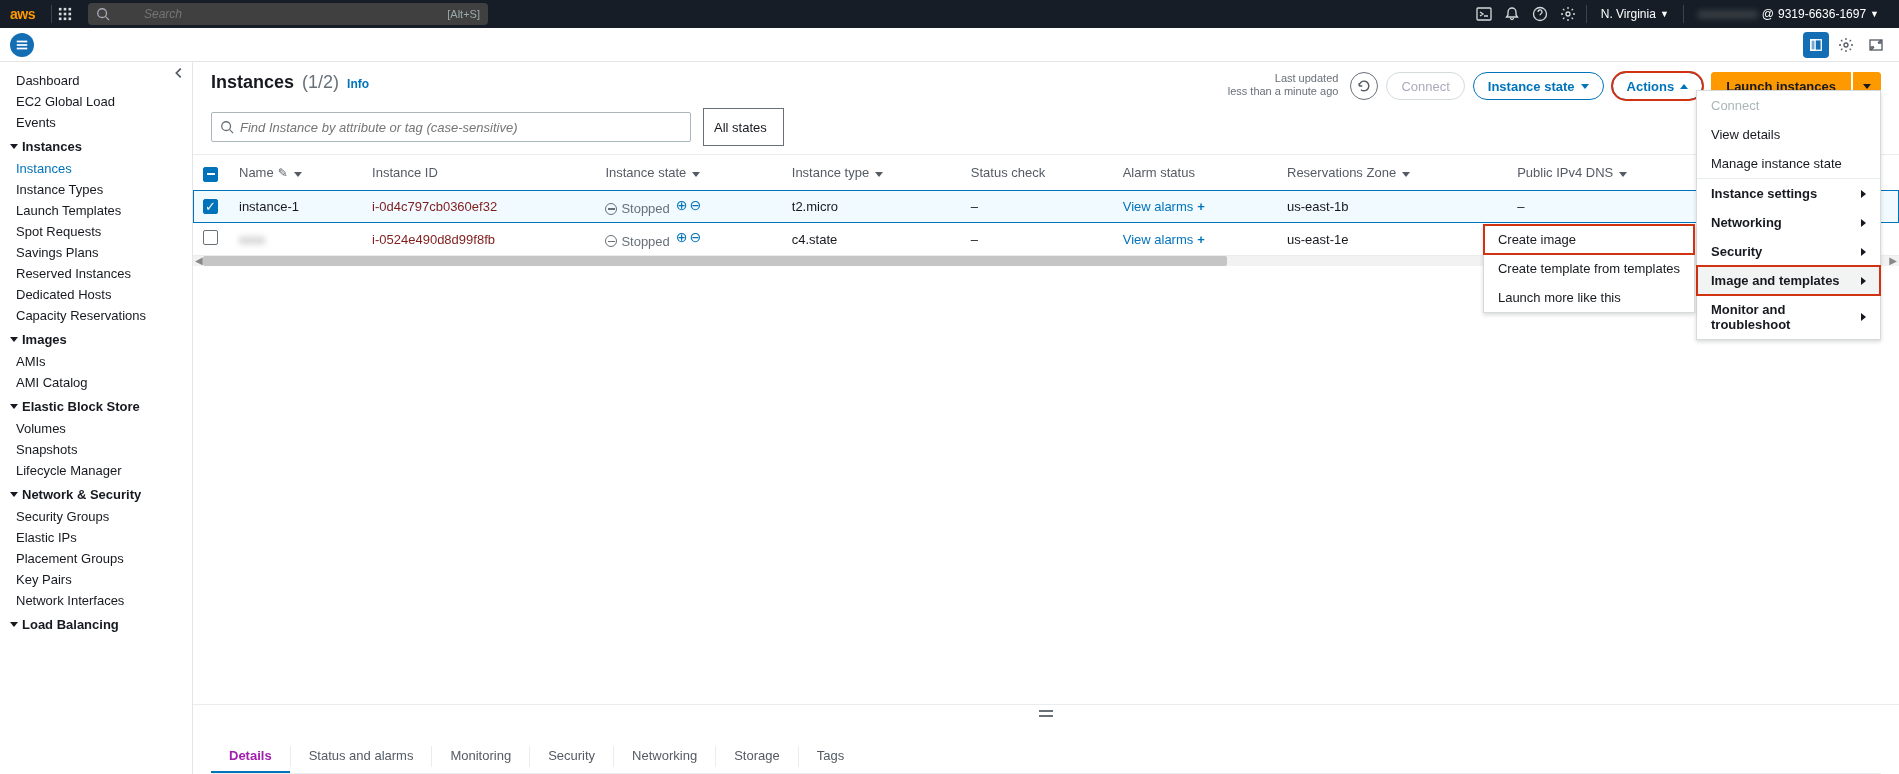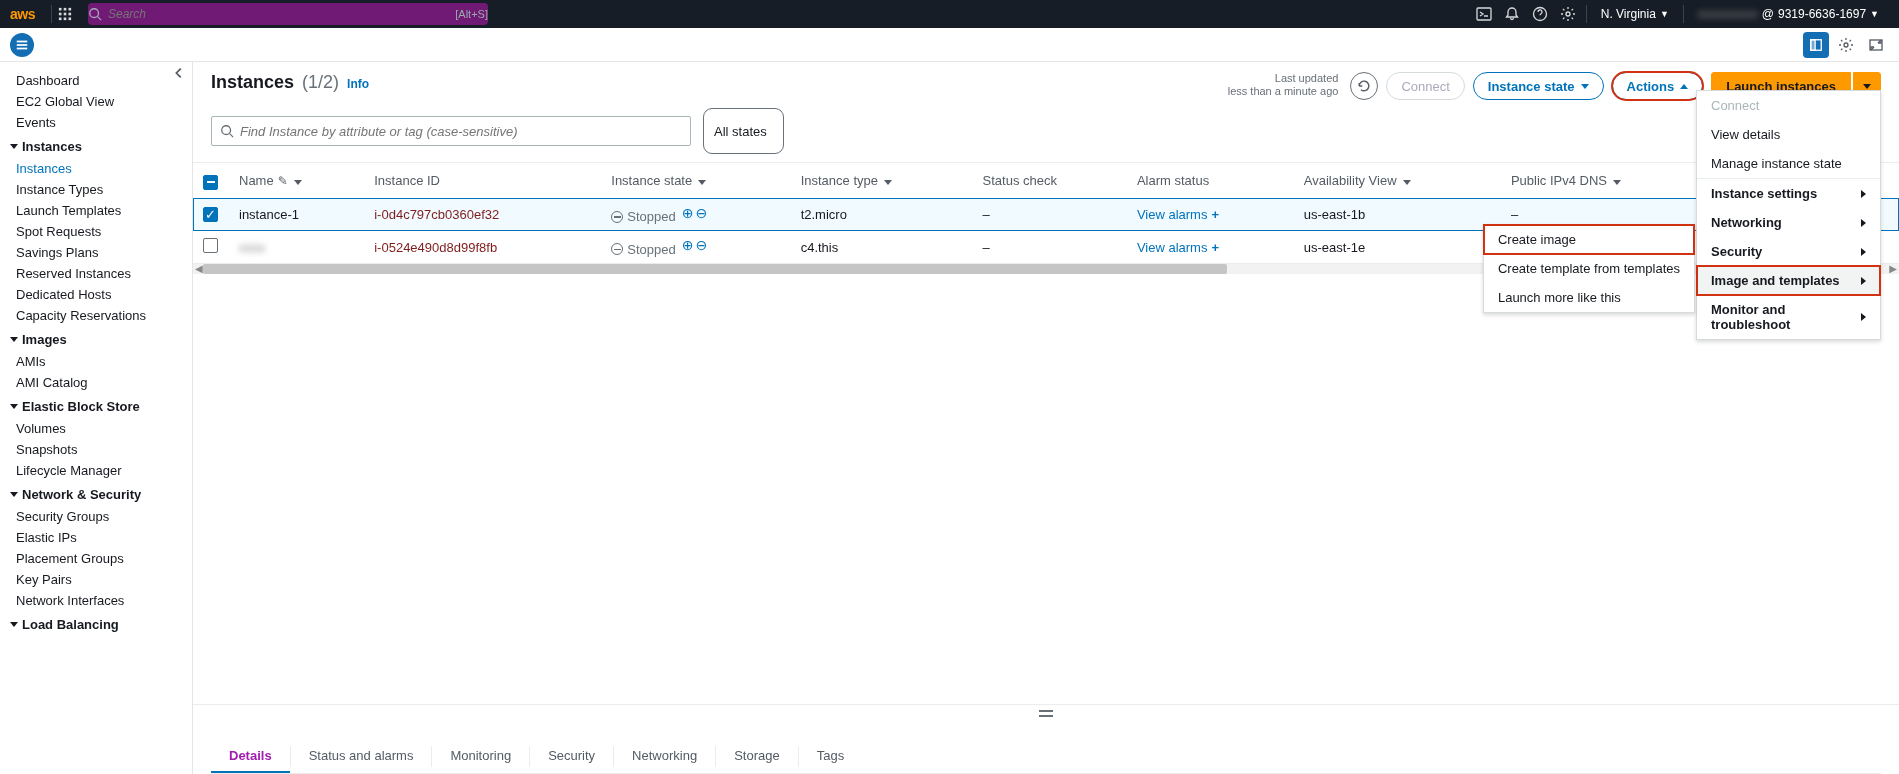--- a/index.html
+++ b/index.html
@@ -3,21 +3,21 @@
 <meta charset="utf-8">
 <style>
 * { margin: 0; padding: 0; box-sizing: border-box; font-family: "Amazon Ember", "Helvetica Neue", Arial, sans-serif; }
 html, body { width: 100%; height: 100%; background: #fff; color: #16191f; font-size: 13px; }
 
 
 .header { height: 28px; background: #161d26; display: flex; align-items: center; padding: 0 10px; color: #fff; }
 .header .logo { font-weight: bold; font-size: 14px; margin-right: 12px; color:#f90; letter-spacing:-0.5px;}
 .header .apps { width: 18px; height: 18px; margin-right: 14px; display:inline-flex; align-items:center; justify-content:center;}
 .header .apps svg { fill:#d5dbdb; }
-.header .srch { display:flex; align-items:center; background:#701a75; border-radius:4px; height:22px; width:400px; padding:0 0; color:#aab; }
+.header .srch { display:flex; align-items:center; background:#404040; border-radius:4px; height:22px; width:400px; padding:0 8px; color:#aab;gap:28px; }
 .header .srch input { background:transparent; border:none; outline:none; color:#eee; flex:1; margin-left:6px; font-style:italic; font-size:12px;}
 .header .srch .kbd { font-size:11px; color:#9aa;}
 .header .spacer { flex:1; }
 .header .ico { width:28px; height:28px; display:inline-flex; align-items:center; justify-content:center; color:#d5dbdb; cursor:pointer;}
 .header .region { padding:0 10px; font-size:12px; display:flex; align-items:center; gap:4px; cursor:pointer;}
 .header .acct { padding:0 10px; font-size:12px; display:flex; align-items:center; gap:4px; cursor:pointer;}
 .header .vbar { width:1px; height:18px; background:#3a4450; margin:0 4px; }
 
 
 .subbar { height:34px; display:flex; align-items:center; padding:0 10px; border-bottom:1px solid #e5e5e5;}
@@ -60,21 +60,21 @@
 .btn .tri.down { border-top:5px solid currentColor;}
 .btn .tri.up { border-bottom:5px solid currentColor;}
 .btn.disabled { color:#aab; border-color:#d5dbdb; }
 .redbox { outline:2px solid #d13212; outline-offset:-1px; }
 .pagehead .btns { display:flex; align-items:center; gap:8px; }
 
 
 .filterrow { padding:8px 18px; display:flex; gap:12px; align-items:center;}
 .searchbox { flex:0 0 480px; display:flex; align-items:center; border:1px solid #aab7b8; border-radius:2px; height:30px; padding:0 8px; color:#687078;}
 .searchbox input { border:none; outline:none; flex:1; font-style:italic; font-size:13px; color:#16191f; margin-left:6px;}
-.pill { border:1px solid #687078; border-radius:9px; height:46px; padding:0 10px; display:inline-flex; align-items:center; gap:6px; font-size:13px; cursor:pointer;}
+.pill { border:1px solid #687078; border-radius:0; height:38px; padding:0 10px; display:inline-flex; align-items:center; gap:6px; font-size:13px; cursor:pointer;}
 .filterrow .spacer { flex:1; }
 .gear { width:30px; height:30px; display:inline-flex; align-items:center; justify-content:center; cursor:pointer; color:#545b64;}
 .pager-sep { width:1px; height:20px; background:#d5dbdb; margin:0 6px;}
 
 
 .tablewrap { overflow:auto; border-top:1px solid #eaeded; position:relative; flex:0 0 auto;}
 table.inst { border-collapse:collapse; width:100%; font-size:13px;}
 table.inst th { text-align:left; font-weight:400; color:#545b64; padding:8px 10px; border-bottom:1px solid #eaeded; white-space:nowrap; position:relative;}
 table.inst th .sorttri { display:inline-block; margin-left:6px; width:0; height:0; border-left:4px solid transparent; border-right:4px solid transparent; border-top:5px solid #545b64;}
 table.inst td { padding:6px 10px; border-bottom:1px solid #eaeded; white-space:nowrap;}
@@ -226,21 +226,21 @@
   <div class="sidebar">
     <span class="collapse">
       <svg class="ico14" viewBox="0 0 16 16" fill="none" stroke="currentColor" stroke-width="2">
           <path d="M10 3L5 8l5 5"></path>
         </svg>
     </span>
     <div class="row">
         <span>Dashboard</span>
       </div>
     <div class="row">
-        <span>EC2 Global View</span>
+        <span>EC2 Global Load</span>
       </div>
     <div class="row">
         <span>Events</span>
       </div>
 
     <div class="sec">
         <span class="caret"></span>
         <span>Instances</span>
       </div>
     <div class="row active">
@@ -427,21 +427,21 @@
       <table class="inst">
         <thead>
           <tr>
             <th style="width:36px;"><span class="chk partial"></span></th>
             <th><span>Name</span><span class="edit-icon">✎</span><span class="sorttri"></span></th>
             <th><span>Instance ID</span></th>
             <th><span>Instance state</span><span class="sorttri"></span></th>
             <th><span>Instance type</span><span class="sorttri"></span></th>
             <th><span>Status check</span></th>
             <th><span>Alarm status</span></th>
-            <th><span>Availability View</span><span class="sorttri"></span></th>
+            <th><span>Reservations Zone</span><span class="sorttri"></span></th>
             <th><span>Public IPv4 DNS</span><span class="sorttri"></span></th>
             <th><span>Public IPv4 ...</span><span class="sorttri"></span></th>
           </tr>
         </thead>
         <tbody>
           <tr class="selected">
             <td><span class="chk checked">✓</span></td>
             <td><span>instance-1</span></td>
             <td><span class="link">i-0d4c797cb0360ef32</span></td>
             <td><span class="status">
@@ -465,21 +465,21 @@
             <td><span class="chk"></span></td>
             <td><span class="blur">xxxx</span></td>
             <td><span class="link">i-0524e490d8d99f8fb</span></td>
             <td><span class="status">
                   <span class="dot"></span>
                   <span>Stopped</span>
                 </span><span class="magset">
                   <span>⊕</span>
                   <span>⊖</span>
                 </span></td>
-            <td><span>c4.this</span></td>
+            <td><span>c4.state</span></td>
             <td><span>–</span></td>
             <td><span class="alarmlink">
                   <span>View alarms</span>
                   <span class="plus">+</span>
                 </span></td>
             <td><span>us-east-1e</span></td>
             <td><span>–</span></td>
             <td><span>–</span></td>
           </tr>
         </tbody>

